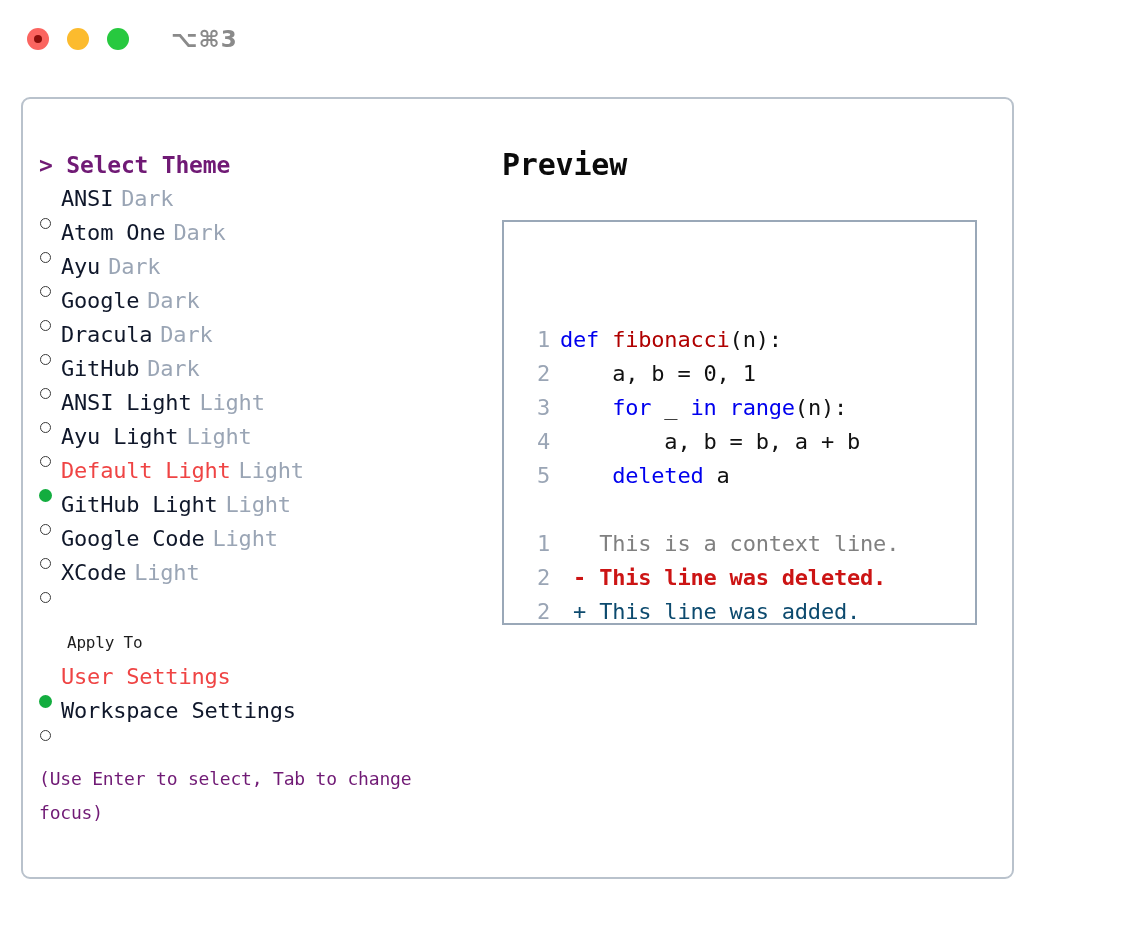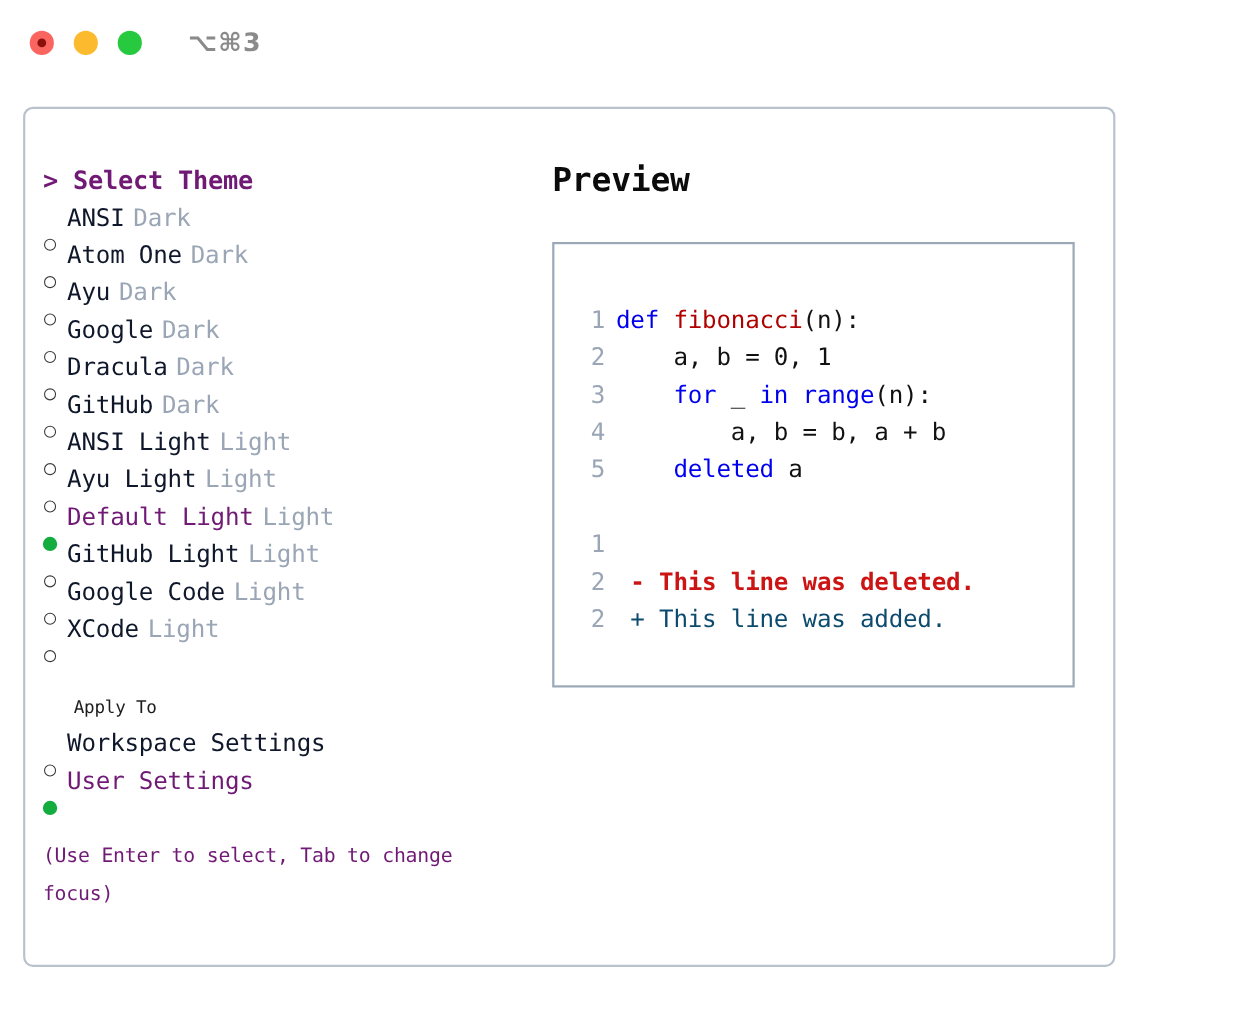--- a/index.html
+++ b/index.html
@@ -138,21 +138,21 @@
     top: 11px;
     width: 13px;
     height: 13px;
     border-radius: 50%;
     background: #13ad3f;
   }
   .opt-name {
     color: #0f172a;
   }
   .opt-row.selected .opt-name {
-    color: #701a75;
+    color: #ef4444;
   }
   .opt-tag {
     color: #9aa5b5;
     margin-left: 8px;
   }
 
   .section-gap { height: 36px; }
 
   .section-label {
     font-size: 16px;
@@ -211,21 +211,21 @@
     white-space: pre;
     letter-spacing: -0.2px;
   }
   .lineno {
     flex: 0 0 30px;
     width: 30px;
     text-align: right;
     color: #9aa5b5;
     margin-right: 10px;
   }
-  .code-text { white-space: pre; }
+  .code-text { white-space: pre; margin-top: 48px; }
   .tok-kw   { color: #0000ee; }
   .tok-fn   { color: #b00000; }
   .tok-pl   { color: #111111; }
   .tok-ctx  { color: #808080; }
   .tok-del  { color: #cc1414; font-weight: bold; }
   .tok-add  { color: #0c4a6e; }
   .blank-line { height: 34px; }
 </style>
 </head>
 <body>
@@ -260,42 +260,42 @@
             <div class="opt-row"><span class="marker"><span class="dot-hollow"></span></span><span class="opt-name">GitHub Light</span><span class="opt-tag">Light</span></div>
             <div class="opt-row"><span class="marker"><span class="dot-hollow"></span></span><span class="opt-name">Google Code</span><span class="opt-tag">Light</span></div>
             <div class="opt-row"><span class="marker"><span class="dot-hollow"></span></span><span class="opt-name">XCode</span><span class="opt-tag">Light</span></div>
           </div>
 
         <div class="section-gap"></div>
 
         <div class="section-label">Apply To</div>
 
         <div id="apply-list">
+            <div class="opt-row selected"><span class="marker"><span class="dot-filled"></span></span><span class="opt-name">User Settings</span></div>
             <div class="opt-row"><span class="marker"><span class="dot-hollow"></span></span><span class="opt-name">Workspace Settings</span></div>
-            <div class="opt-row selected"><span class="marker"><span class="dot-filled"></span></span><span class="opt-name">User Settings</span></div>
           </div>
 
         <div class="hint">(Use Enter to select, Tab to change focus)</div>
       </div>
 
       <div class="right-col">
         <div class="preview-title">Preview</div>
 
         <div class="code-panel">
           <div class="code-inner">
             <div id="code-block">
                 <div class="code-line"><span class="lineno">1</span><span class="code-text"><span class="tok-kw">def </span><span class="tok-fn">fibonacci</span><span class="tok-pl">(n):</span></span></div>
                 <div class="code-line"><span class="lineno">2</span><span class="code-text"><span class="tok-pl">    a, b = 0, 1</span></span></div>
                 <div class="code-line"><span class="lineno">3</span><span class="code-text"><span class="tok-pl">    </span><span class="tok-kw">for</span><span class="tok-pl"> _ </span><span class="tok-kw">in</span><span class="tok-pl"> </span><span class="tok-kw">range</span><span class="tok-pl">(n):</span></span></div>
                 <div class="code-line"><span class="lineno">4</span><span class="code-text"><span class="tok-pl">        a, b = b, a + b</span></span></div>
                 <div class="code-line"><span class="lineno">5</span><span class="code-text"><span class="tok-pl">    </span><span class="tok-kw">deleted</span><span class="tok-pl"> a</span></span></div>
               </div>
             <div class="blank-line"></div>
             <div id="diff-block">
-                <div class="code-line"><span class="lineno">1</span></div>
+                <div class="code-line"><span class="lineno">1</span><span class="code-text"><span class="tok-ctx">   This is a context line.</span></span></div>
                 <div class="code-line"><span class="lineno">2</span><span class="code-text"><span class="tok-del"> - This line was deleted.</span></span></div>
                 <div class="code-line"><span class="lineno">2</span><span class="code-text"><span class="tok-add"> + This line was added.</span></span></div>
               </div>
           </div>
         </div>
       </div>
 
     </div>
   </div>
 </div>

